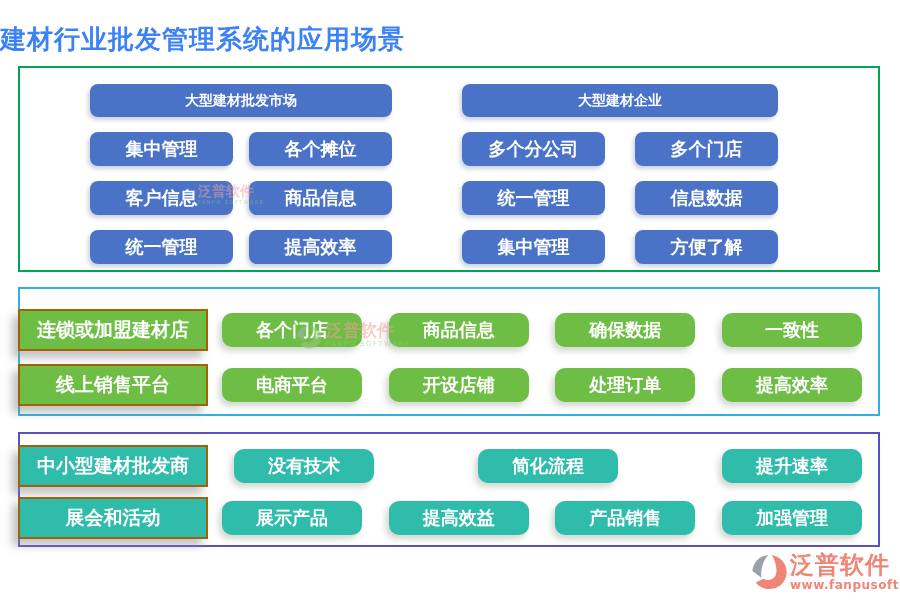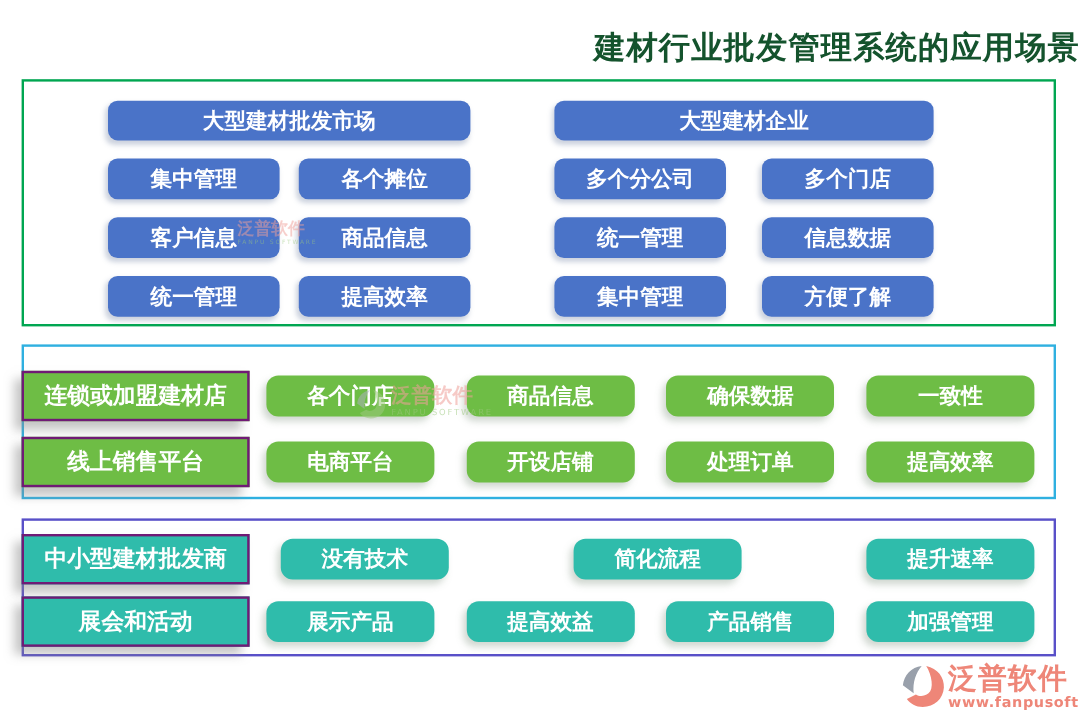--- a/index.html
+++ b/index.html
@@ -1,43 +1,43 @@
 <!DOCTYPE html>
 <html><head>
 <meta charset="utf-8">
 <style>
   html,body{margin:0;padding:0;background:#fff;}
   body{font-family:"DejaVu Sans","Liberation Sans",sans-serif;}
   #stage{position:relative;width:900px;height:600px;background:#fff;overflow:hidden;}
 
-  .page-title{position:absolute;left:0;top:22px;width:100%;text-align:right;
-    font-size:26px;font-weight:bold;color:#14532d;letter-spacing:1px;}
+  .page-title{position:absolute;left:0;top:22px;width:100%;text-align:left;
+    font-size:26px;font-weight:bold;color:#3b82f6;letter-spacing:1px;}
 
   .panel{position:absolute;left:18px;width:862px;box-sizing:border-box;background:transparent;}
   .panel-large{top:66px;height:206px;border:2px solid #00a651;}
   .panel-chain{top:287px;height:129px;border:2px solid #2fb0e0;}
   .panel-small{top:432px;height:115px;border:2px solid #5950c8;}
 
   
   .col{position:absolute;top:16px;}
   .col-market{left:70px;width:302px;}
   .col-enterprise{left:442px;width:316px;}
   .btn{display:flex;align-items:center;justify-content:center;color:#fff;font-weight:bold;
     white-space:nowrap;}
   .btn-blue{background:#4a73c8;border-radius:8px;font-size:18px;height:34px;
     box-shadow:-2px 3px 4px rgba(110,125,160,.35);}
-  .hdr{height:33px;font-size:18px;margin-bottom:8px;border-radius:8px;}
+  .hdr{height:33px;font-size:14px;margin-bottom:8px;border-radius:8px;}
   .pair{display:flex;justify-content:space-between;margin-top:15px;}
   .pair .btn-blue{width:143px;}
 
   
   .tag-row{position:absolute;left:0;display:flex;align-items:center;width:858px;}
   .row-label{width:190px;height:42px;margin-left:-2px;flex:0 0 auto;
     display:flex;align-items:center;justify-content:center;color:#fff;font-weight:bold;
-    font-size:19px;border:2px solid #701a75;box-sizing:border-box;
+    font-size:19px;border:2px solid #a16207;box-sizing:border-box;
     box-shadow:-6px 7px 8px rgba(140,140,140,.5);}
   .row-items{display:flex;justify-content:space-between;flex:1;margin-left:14px;margin-right:16px;}
   .btn-round{width:140px;height:34px;border-radius:10px;font-size:18px;
     box-shadow:-3px 4px 6px rgba(120,140,120,.35);}
   .green{background:#6ebd45;}
   .teal{background:#2fbcab;}
   .chain-r1{top:20px;} .chain-r2{top:75px;font-family:Liberation Serif, serif;}
   .small-r1{top:11px;gap:12px;} .small-r2{top:63px;text-align:center;}
 
   

